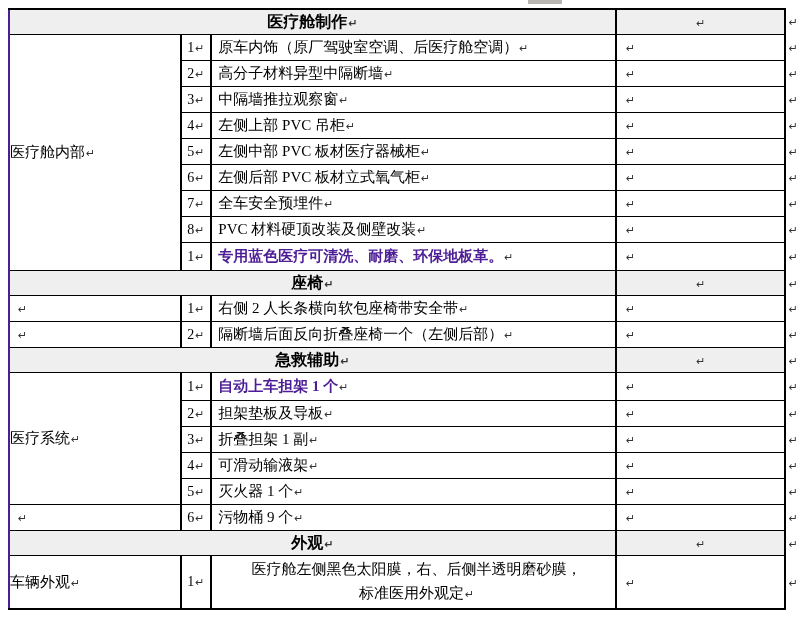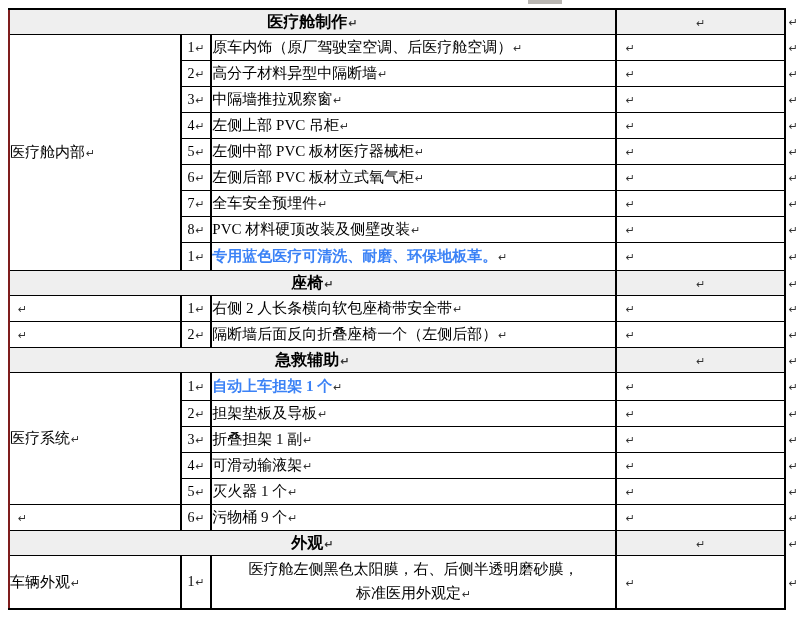--- a/index.html
+++ b/index.html
@@ -33,42 +33,42 @@
     padding: 0;
     height: 25px;
     font-size: 15px;
     color: #000;
     overflow: hidden;
     white-space: nowrap;
     vertical-align: middle;
   }
   tr:first-child td:not(.outside) { border-top: 2px solid #000; }
   tr:last-child  td:not(.outside) { border-bottom: 2px solid #000; }
-  td.edge-l { border-left: 2px solid #7f1d1d; }
+  td.edge-l { border-left: 2px solid #4c1d95; }
   td.c4 { border-right: 2px solid #000; }
 
   tr.section-row td:not(.outside) { background: #efefef; height: 24px; }
   td.title { text-align: center; font-weight: bold; font-size: 16px; }
 
   td.cat { text-align: left; }
   td.c1e { text-align: left; padding-left: 7px; }
   td.num { text-align: center; font-size: 14px; }
-  td.txt { text-align: left; }
+  td.txt { text-align: left; padding-left: 6px; }
   td.txt.wrap { white-space: normal; line-height: 24px; height: 52px; text-align: center; }
   td.c4  { text-align: left; padding-left: 8px; }
   td.c4.hdr { text-align: center; padding-left: 0; }
 
   td.outside {
     border: none;
     background: #ffffff;
     text-align: left;
     padding-left: 2px;
   }
 
-  .red { color: #3b82f6; font-weight: bold; }
+  .red { color: #4c1d95; font-weight: bold; }
 
   .p {
     font-family: "DejaVu Sans", sans-serif;
     font-size: 11px;
     color: #333;
     margin-left: 1px;
   }
   tr.red-row td.num { height: 27px; }
 </style>
 </head>

